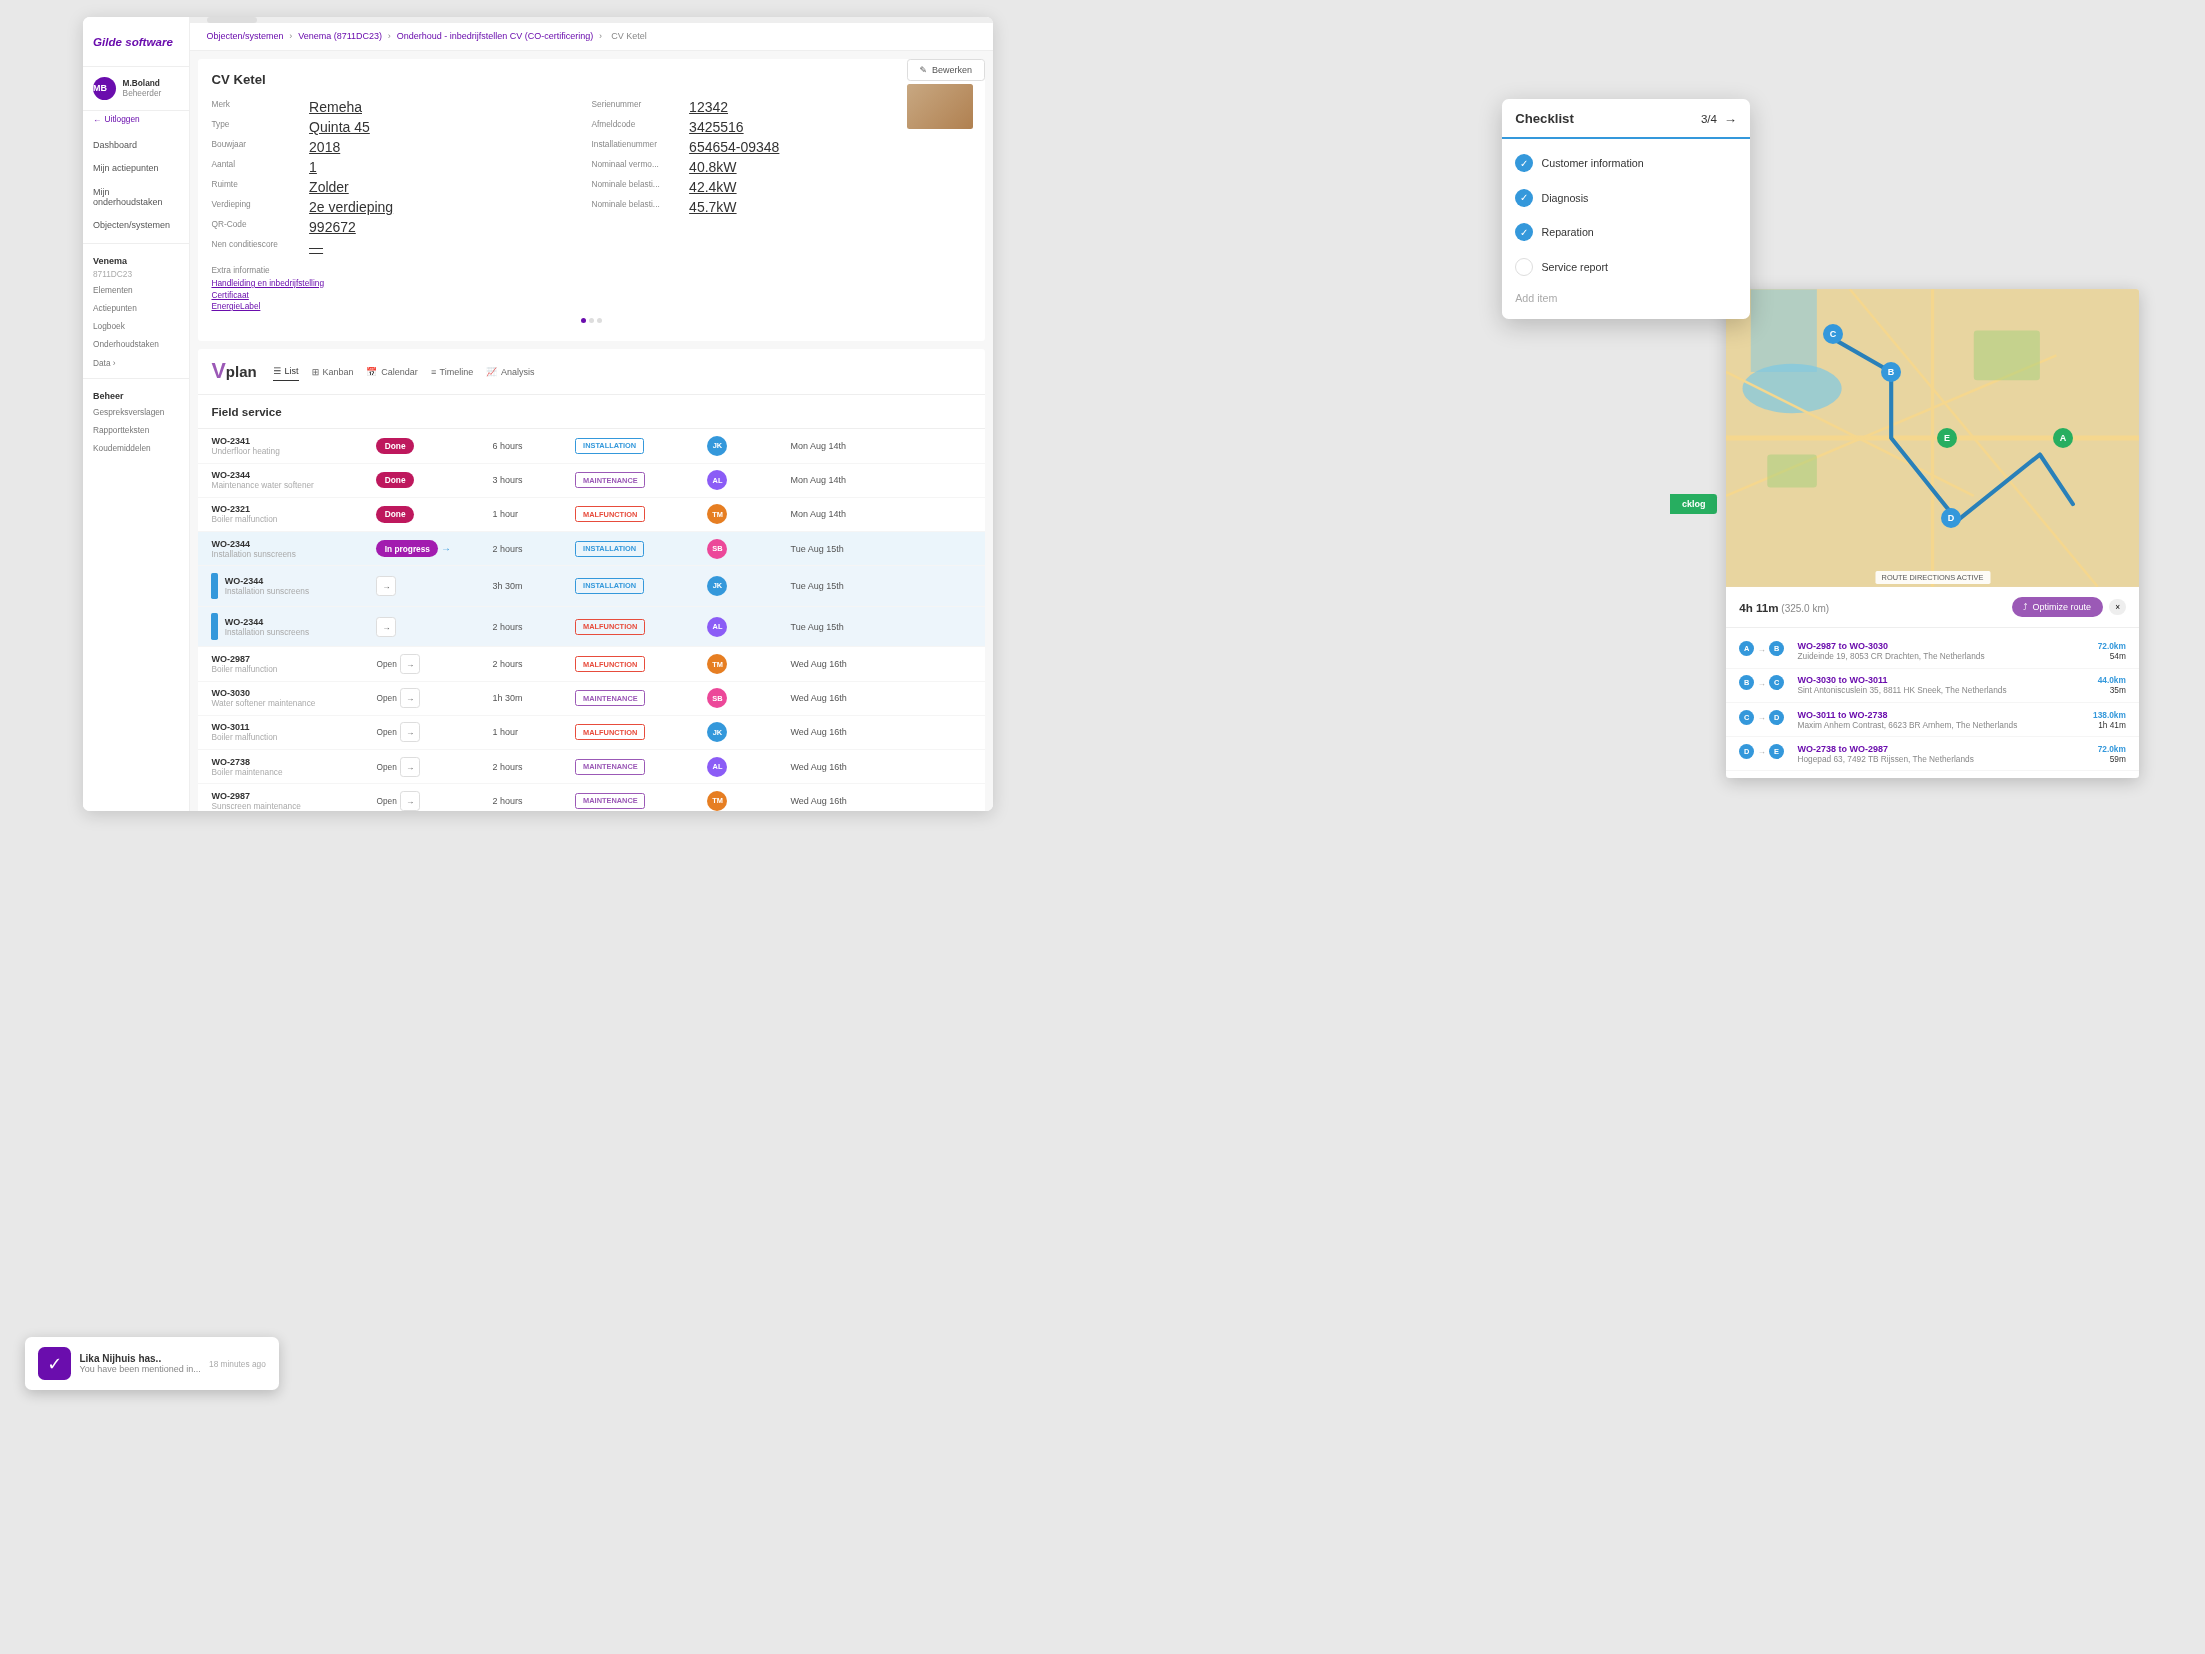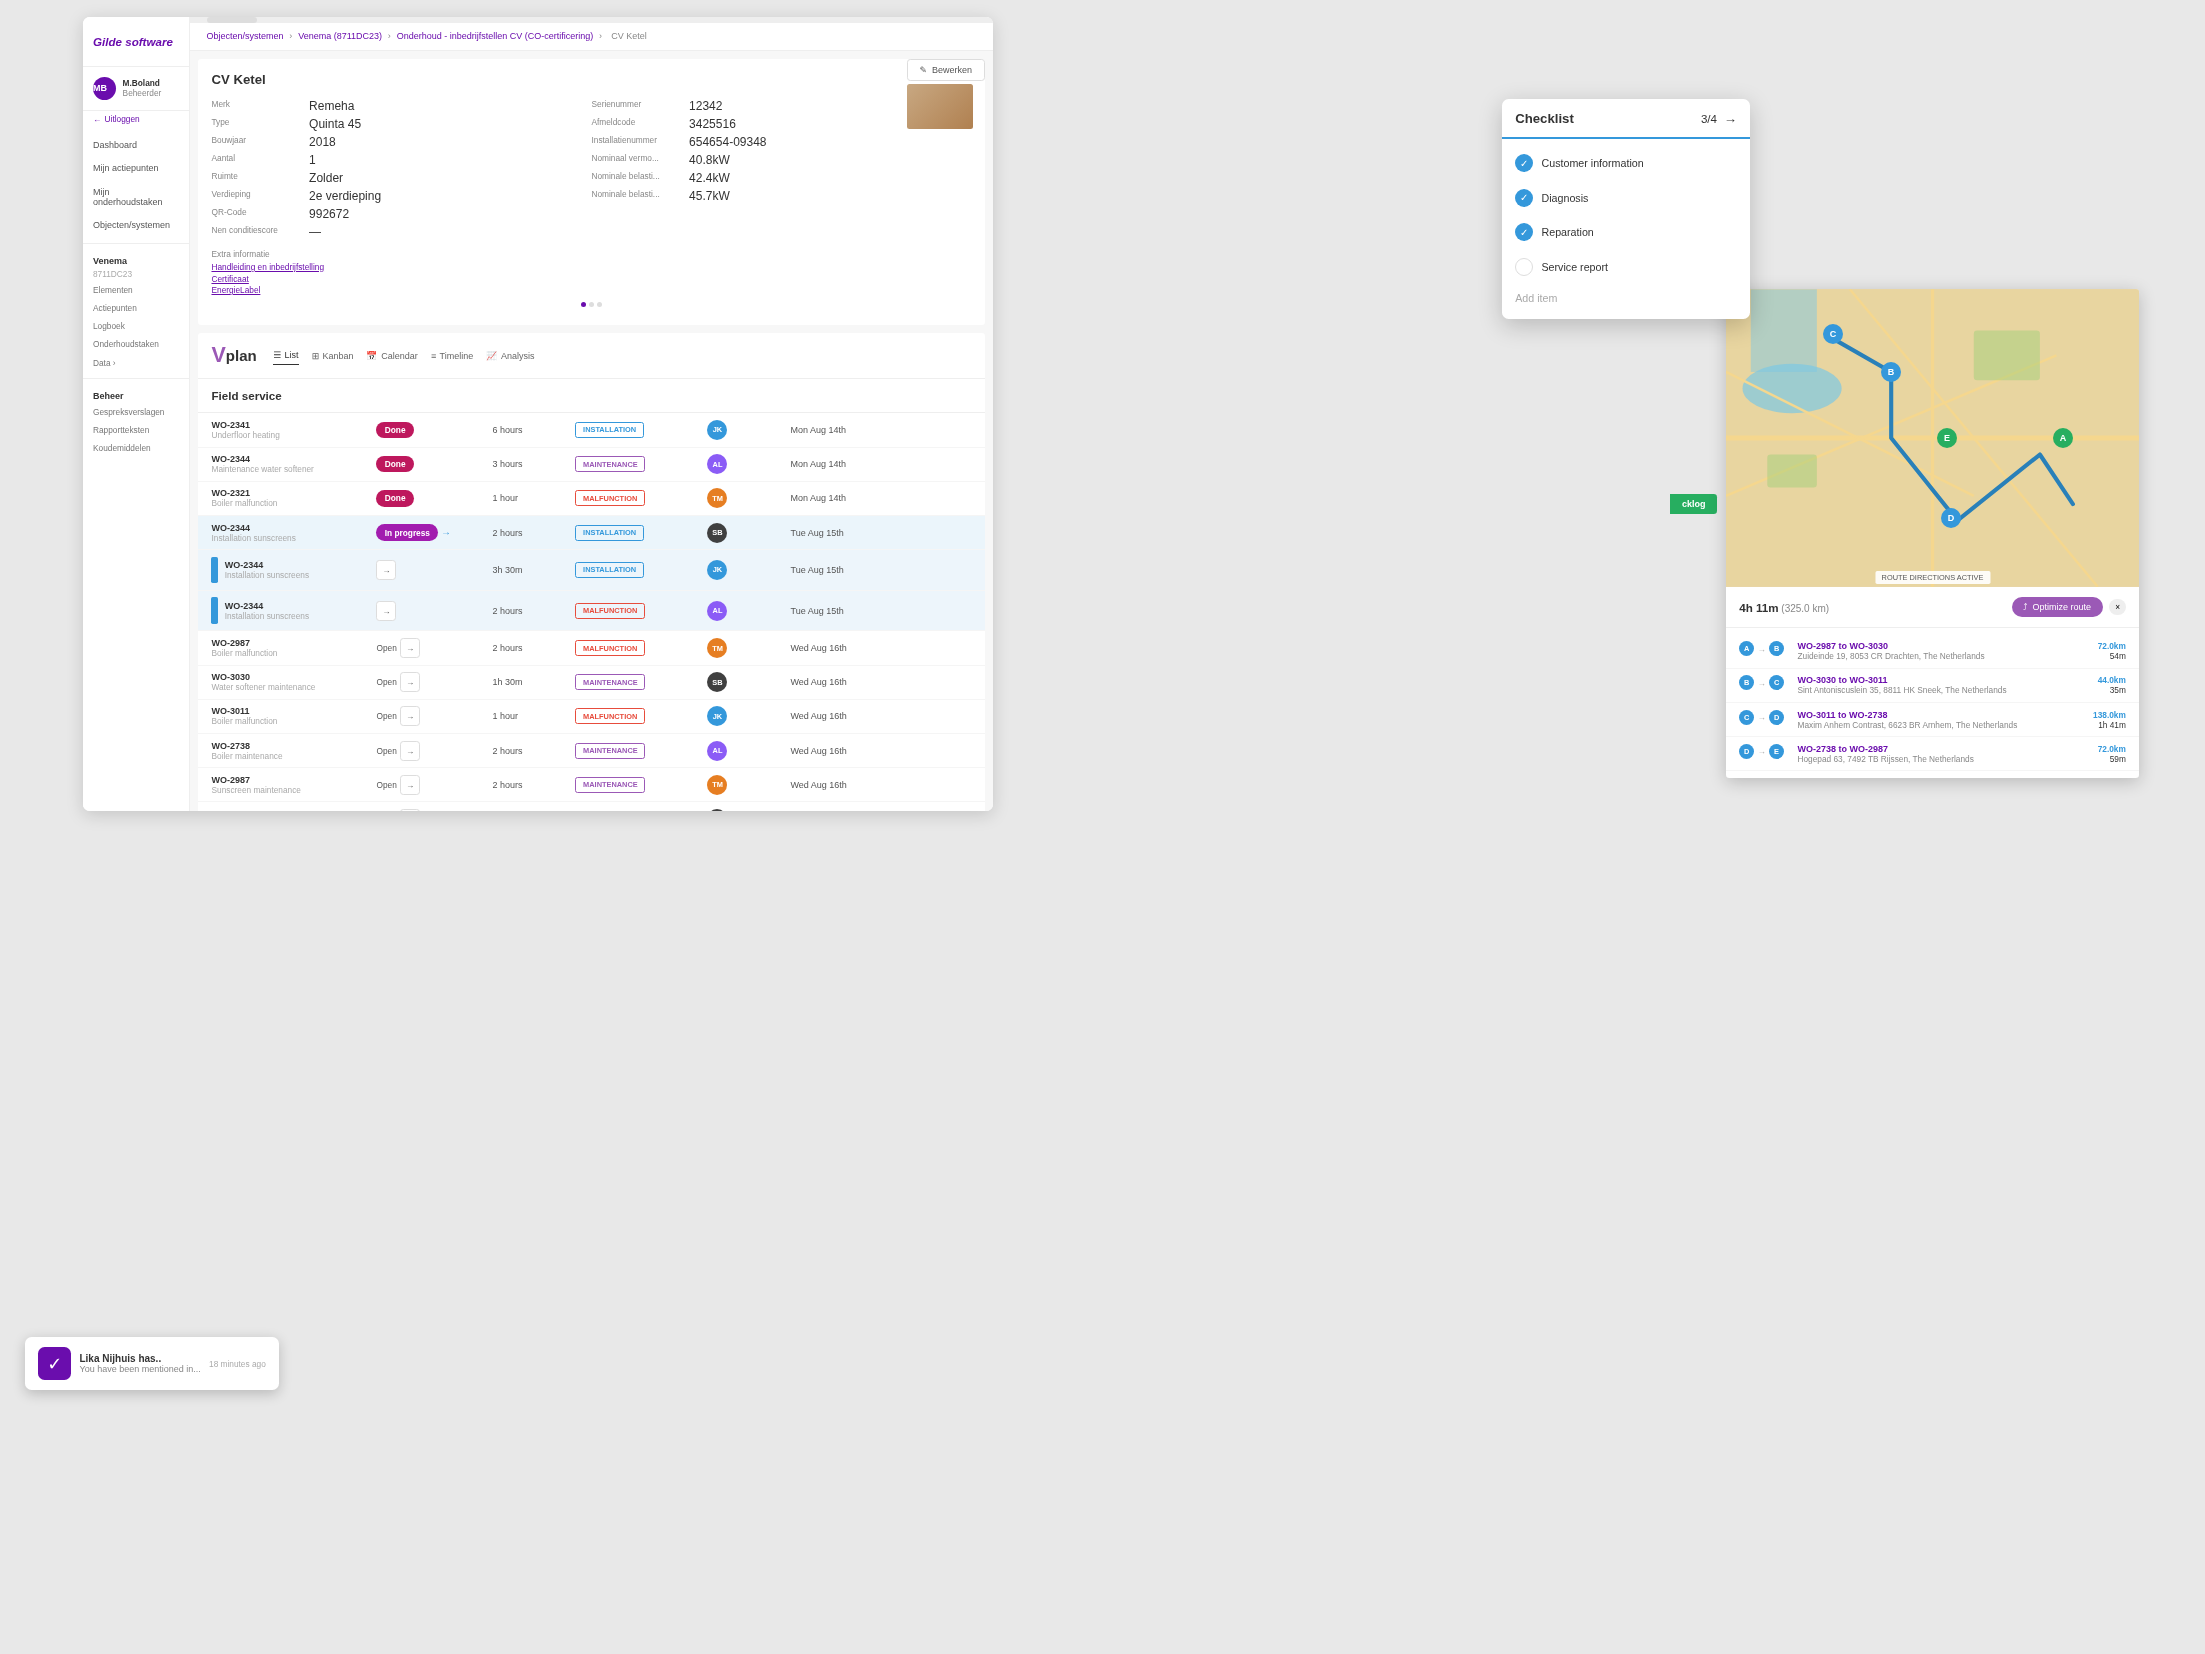--- a/index.html
+++ b/index.html
@@ -117,21 +117,21 @@
       grid-template-columns: 1fr 1fr;
       gap: 0;
     }
     .detail-col { }
     .detail-row {
       display: flex;
       gap: 6.6px;
       margin-bottom: 4.1px;
     }
     .detail-label { font-size: 8.3px; color: #888; width: 91px; flex-shrink: 0; }
-    .detail-value { font-size: 12px; color: #333; font-weight: 500; }
+    .detail-value { font-size: 14px; color: #333; font-weight: 500; text-decoration: underline; }
     .detail-extra { margin-top: 5px; }
     .detail-extra-title { font-size: 8.3px; color: #888; margin-bottom: 3.3px; }
     .detail-link { font-size: 8.3px; color: #6a0dad; text-decoration: underline; cursor: pointer; display: block; margin-bottom: 1.7px; }
     .bewerken-btn {
       position: absolute;
       top: 66px;
       right: 74px;
       background: #fff;
       border: 0.8px solid #ddd;
       border-radius: 3.3px;
@@ -250,21 +250,21 @@
     .label-malfunction { color: #e74c3c; border-color: #e74c3c; }
     .resource-avatar {
       width: 20px; height: 20px; border-radius: 50%;
       background: #ddd; overflow: hidden;
       display: flex; align-items: center; justify-content: center;
       font-size: 7.4px; font-weight: 600; color: #fff;
     }
     .resource-avatar.blue { background: #3498db; }
     .resource-avatar.purple { background: #8b5cf6; }
     .resource-avatar.orange { background: #e67e22; }
-    .resource-avatar.green { background: #404040; }
+    .resource-avatar.green { background: #ec4899; }
     .estimate-text { font-size: 9px; color: #555; }
     .planned-text { font-size: 9px; color: #555; }
 
     
     .arrow-btn {
       width: 20px; height: 20px;
       border: 0.8px solid #ddd;
       border-radius: 3.3px;
       display: flex; align-items: center; justify-content: center;
       cursor: pointer;

